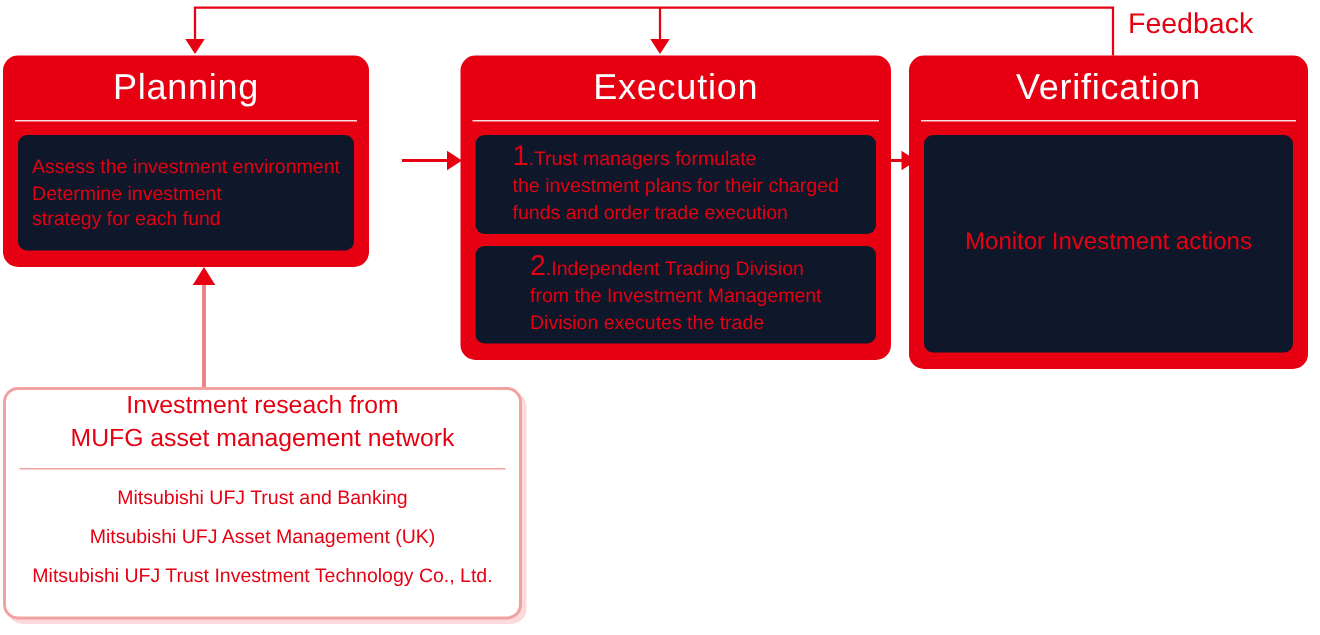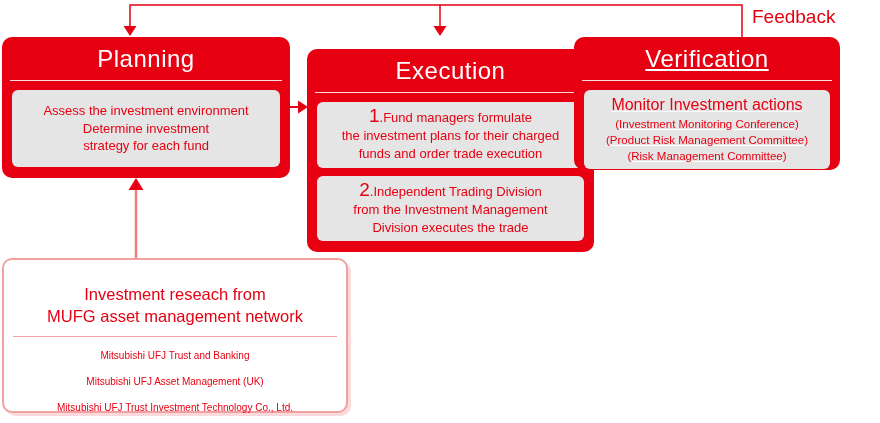--- a/index.html
+++ b/index.html
@@ -14,50 +14,50 @@
 
   .feedback-label{
     position:absolute;left:752px;top:5px;width:104px;height:24px;
     color:var(--accent);font-size:19px;line-height:24px;
   }
 
   .stage{
     position:absolute;background:var(--accent);border-radius:10px;color:#fff;
     display:flex;flex-direction:column;box-sizing:border-box;
   }
-  .stage.planning{left:2px;top:37px;width:288px;height:141px;}
-  .stage.execution{left:307px;top:37px;width:287px;height:203px;margin-top:12px;}
-  .stage.verification{left:574px;top:37px;width:266px;height:133px;text-decoration:underline;}
+  .stage.planning{left:2px;top:37px;width:244px;height:141px;}
+  .stage.execution{left:307px;top:37px;width:287px;height:203px;}
+  .stage.verification{left:606px;top:37px;width:266px;height:209px;}
 
   .stage-title{
     height:43px;flex:0 0 43px;display:flex;align-items:center;justify-content:center;
     font-size:24px;letter-spacing:0.5px;
   }
   .stage-sep{flex:0 0 0;border-top:1px solid rgba(255,255,255,0.85);margin:0 8px;}
   .stage-body{flex:1;display:flex;flex-direction:column;gap:8px;padding:9px 10px 11px;}
 
   .card{
-    background:#e5e5e5;border-radius:6px;color:var(--accent);flex:1;
+    background:#0f172a;border-radius:6px;color:var(--accent);flex:1;
     display:flex;flex-direction:column;align-items:center;justify-content:center;
-    text-align:center;font-size:13px;line-height:1.38;padding:4px 6px;box-sizing:border-box;
+    font-size:13px;line-height:1.38;padding:4px 6px;box-sizing:border-box;
   }
   .pre{white-space:pre-line;}
   .big-num{font-size:19px;line-height:1;}
   .card .subs{font-size:11.5px;line-height:1.38;}
   .card .main-line{font-size:16px;margin-bottom:1px;}
 
   .research-box{
     position:absolute;left:2px;top:258px;width:346px;height:155px;box-sizing:border-box;
     background:#fff;border:2px solid var(--soft-border);border-radius:10px;
     box-shadow:3px 3px 0 rgba(230,0,18,0.15);
     color:var(--accent);text-align:center;
   }
-  .research-title{font-size:16.5px;line-height:1.32;padding-top:24px;}
+  .research-title{font-size:16.5px;line-height:1.32;padding-top:0;}
   .research-sep{border-top:1px solid var(--soft-border);margin:8px 9px 6px;}
-  .company{font-size:10px;line-height:26px;}
+  .company{font-size:13px;line-height:26px;}
 </style>
 </head>
 <body>
 
 <div class="canvas">
 
   <svg class="lines" viewBox="0 0 880 423">
 
     <path d="M742,37 L742,5 L130,5 L130,27" fill="none" stroke="#E60012" stroke-width="1.5"></path>
     <polygon points="123.5,26 136.5,26 130,36" fill="#E60012"></polygon>
@@ -88,44 +88,41 @@
       </div>
     </div>
   </div>
 
   <div class="stage execution">
     <div class="stage-title">Execution</div>
     <div class="stage-sep"></div>
     <div class="stage-body">
       <div class="card">
         <div>
-          <span class="big-num">1</span><span class="pre">.Fund managers formulate
+          <span class="big-num">1</span><span class="pre">.Trust managers formulate
 the investment plans for their charged
 funds and order trade execution</span>
         </div>
       </div>
       <div class="card">
         <div>
           <span class="big-num">2</span><span class="pre">.Independent Trading Division
 from the Investment Management
 Division executes the trade</span>
         </div>
       </div>
     </div>
   </div>
 
   <div class="stage verification">
     <div class="stage-title">Verification</div>
     <div class="stage-sep"></div>
     <div class="stage-body">
       <div class="card">
         <div class="main-line">Monitor Investment actions</div>
-        <div class="subs pre">(Investment Monitoring Conference)
-(Product Risk Management Committee)
-(Risk Management Committee)</div>
       </div>
     </div>
   </div>
 
   <div class="research-box">
     <div class="research-title pre">Investment reseach from
 MUFG asset management network</div>
     <div class="research-sep"></div>
     <div class="company">Mitsubishi UFJ Trust and Banking</div>
     <div class="company">Mitsubishi UFJ Asset Management (UK)</div>

